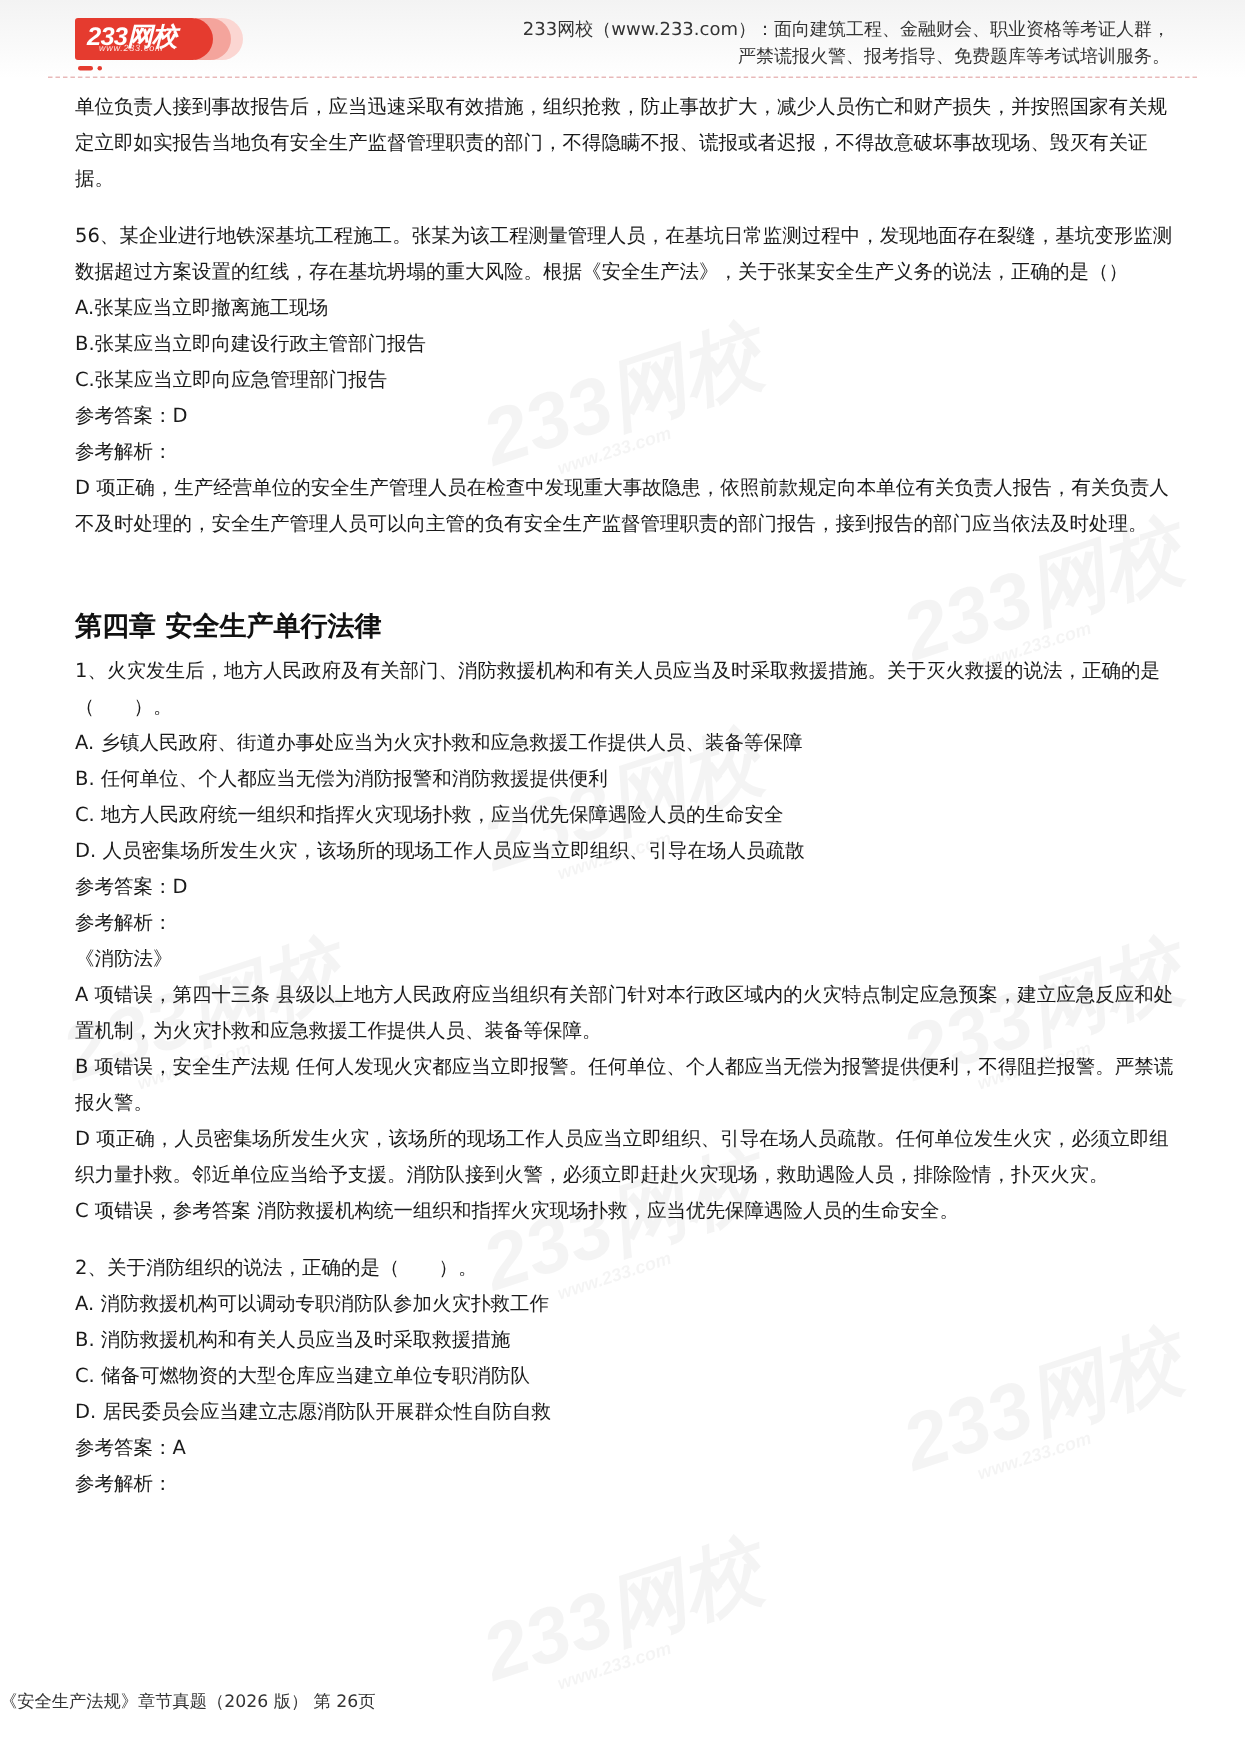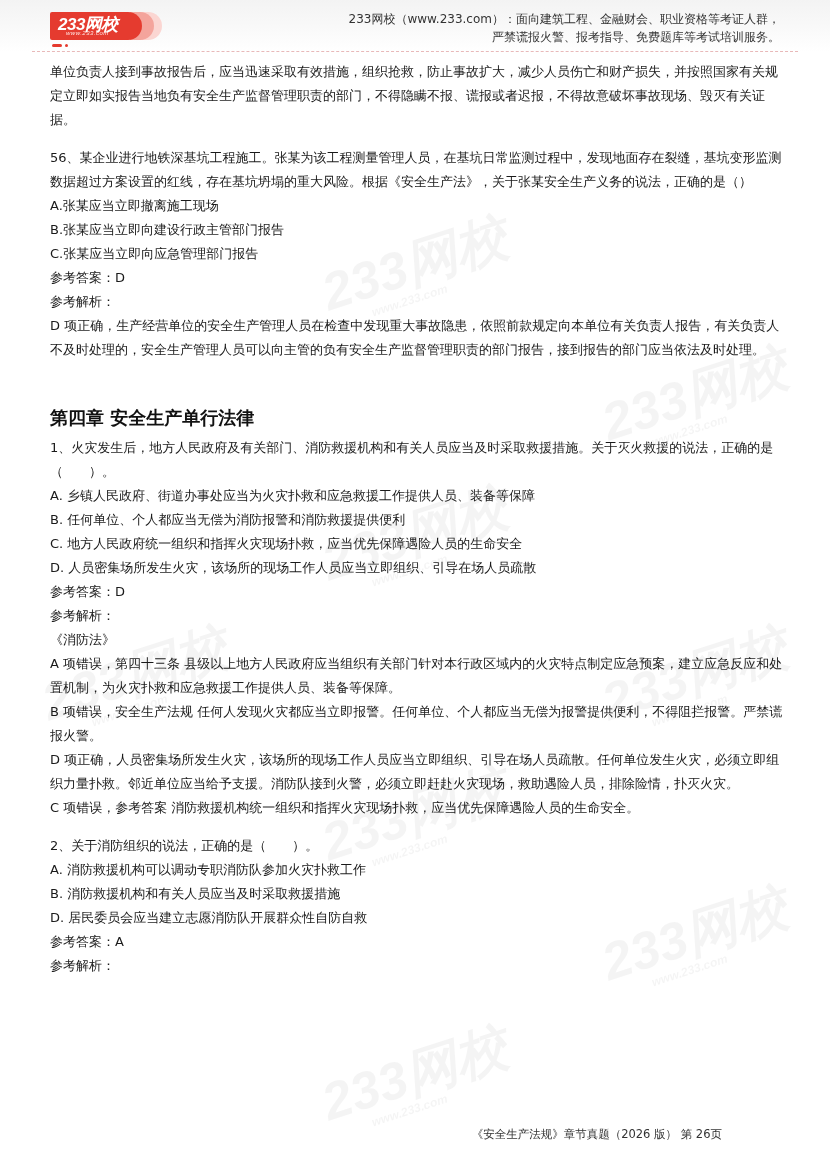--- a/index.html
+++ b/index.html
@@ -38,21 +38,21 @@
       position: absolute; left: 50px; top: 60px; width: 733px;
       font-size: 13px; line-height: 24px; color: #1a1a1a;
     }
     .content p { margin: 0; }
     .gap-sm { height: 14px; }
     .gap-lg { height: 42px; }
     .chapter {
       font-family: "DejaVu Sans", sans-serif; font-weight: bold; font-size: 18px; line-height: 28px; margin: 0 0 4px 0; color: #111;
     }
     .footer {
-      position: absolute; left: 0; width: 722px; top: 1127px; text-align: right;
+      position: absolute; left: 0; width: 722px; top: 1127px; text-align: left;
       font-size: 11.5px; color: #333333;
     }
   </style>
 </head>
 <body>
 
 <div class="header">
   <div class="logo-halo2"></div>
   <div class="logo-halo1"></div>
   <div class="logo">
@@ -107,19 +107,20 @@
     <p>B 项错误，安全生产法规 任何人发现火灾都应当立即报警。任何单位、个人都应当无偿为报警提供便利，不得阻拦报警。严禁谎报火警。</p>
     <p>D 项正确，人员密集场所发生火灾，该场所的现场工作人员应当立即组织、引导在场人员疏散。任何单位发生火灾，必须立即组织力量扑救。邻近单位应当给予支援。消防队接到火警，必须立即赶赴火灾现场，救助遇险人员，排除险情，扑灭火灾。</p>
     <p>C 项错误，参考答案 消防救援机构统一组织和指挥火灾现场扑救，应当优先保障遇险人员的生命安全。</p>
   </section>
 
   <div class="gap-sm"></div>
   <section>
     <p>2、关于消防组织的说法，正确的是（　　）。</p>
     <p>A. 消防救援机构可以调动专职消防队参加火灾扑救工作</p>
     <p>B. 消防救援机构和有关人员应当及时采取救援措施</p>
+    <p>C. 储备可燃物资的大型仓库应当建立单位专职消防队</p>
     <p>D. 居民委员会应当建立志愿消防队开展群众性自防自救</p>
     <p>参考答案：A</p>
     <p>参考解析：</p>
   </section>
 </div>
 
 <div class="footer">《安全生产法规》章节真题（2026 版） 第 26页</div>
 
 </body></html>

